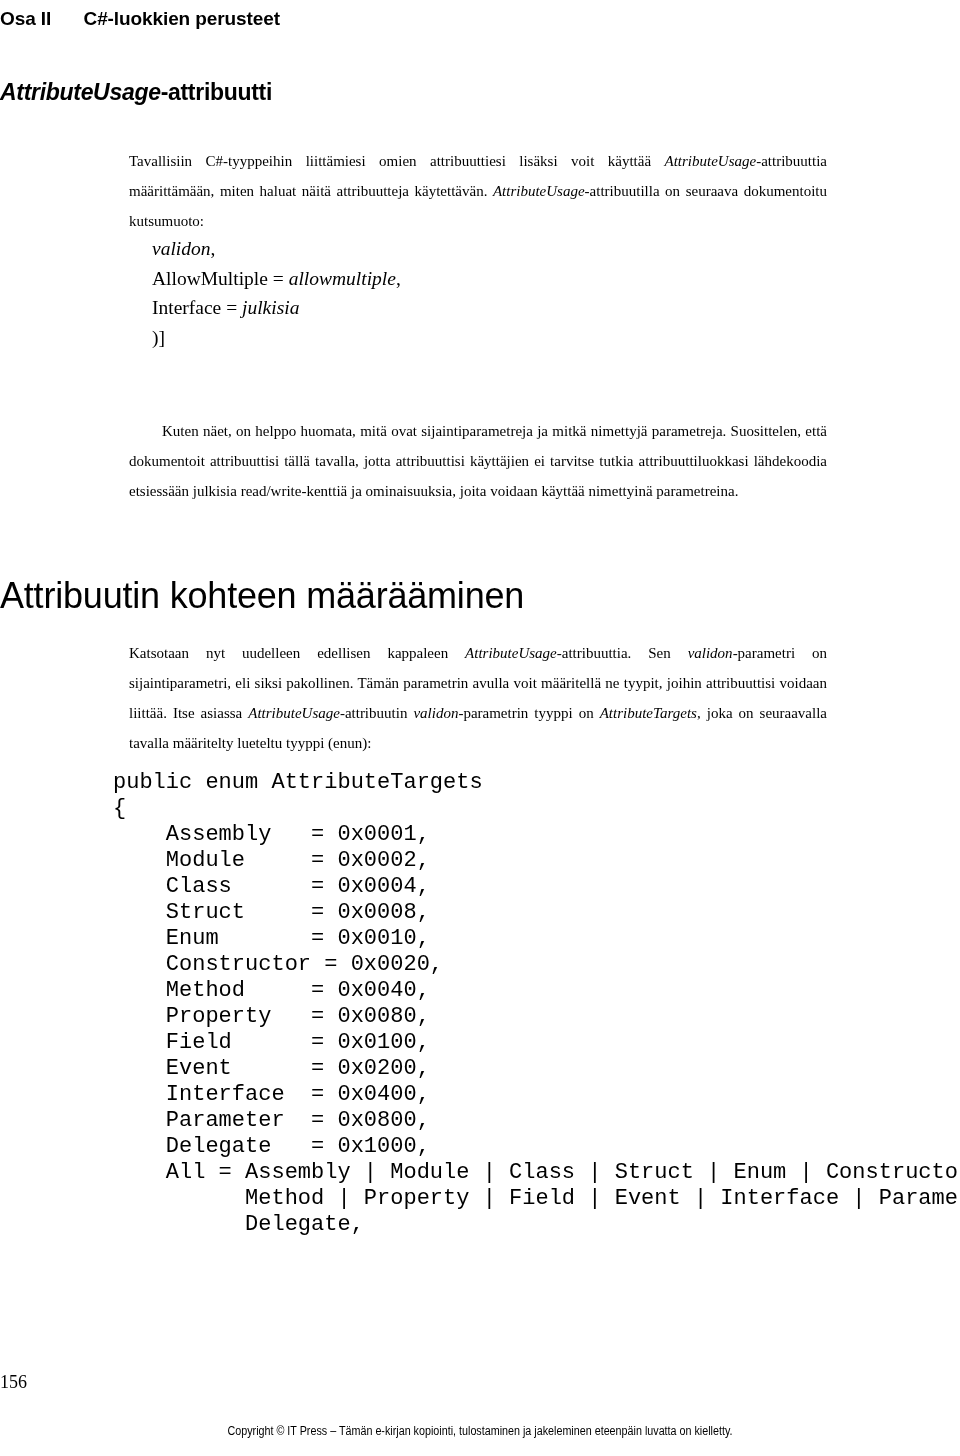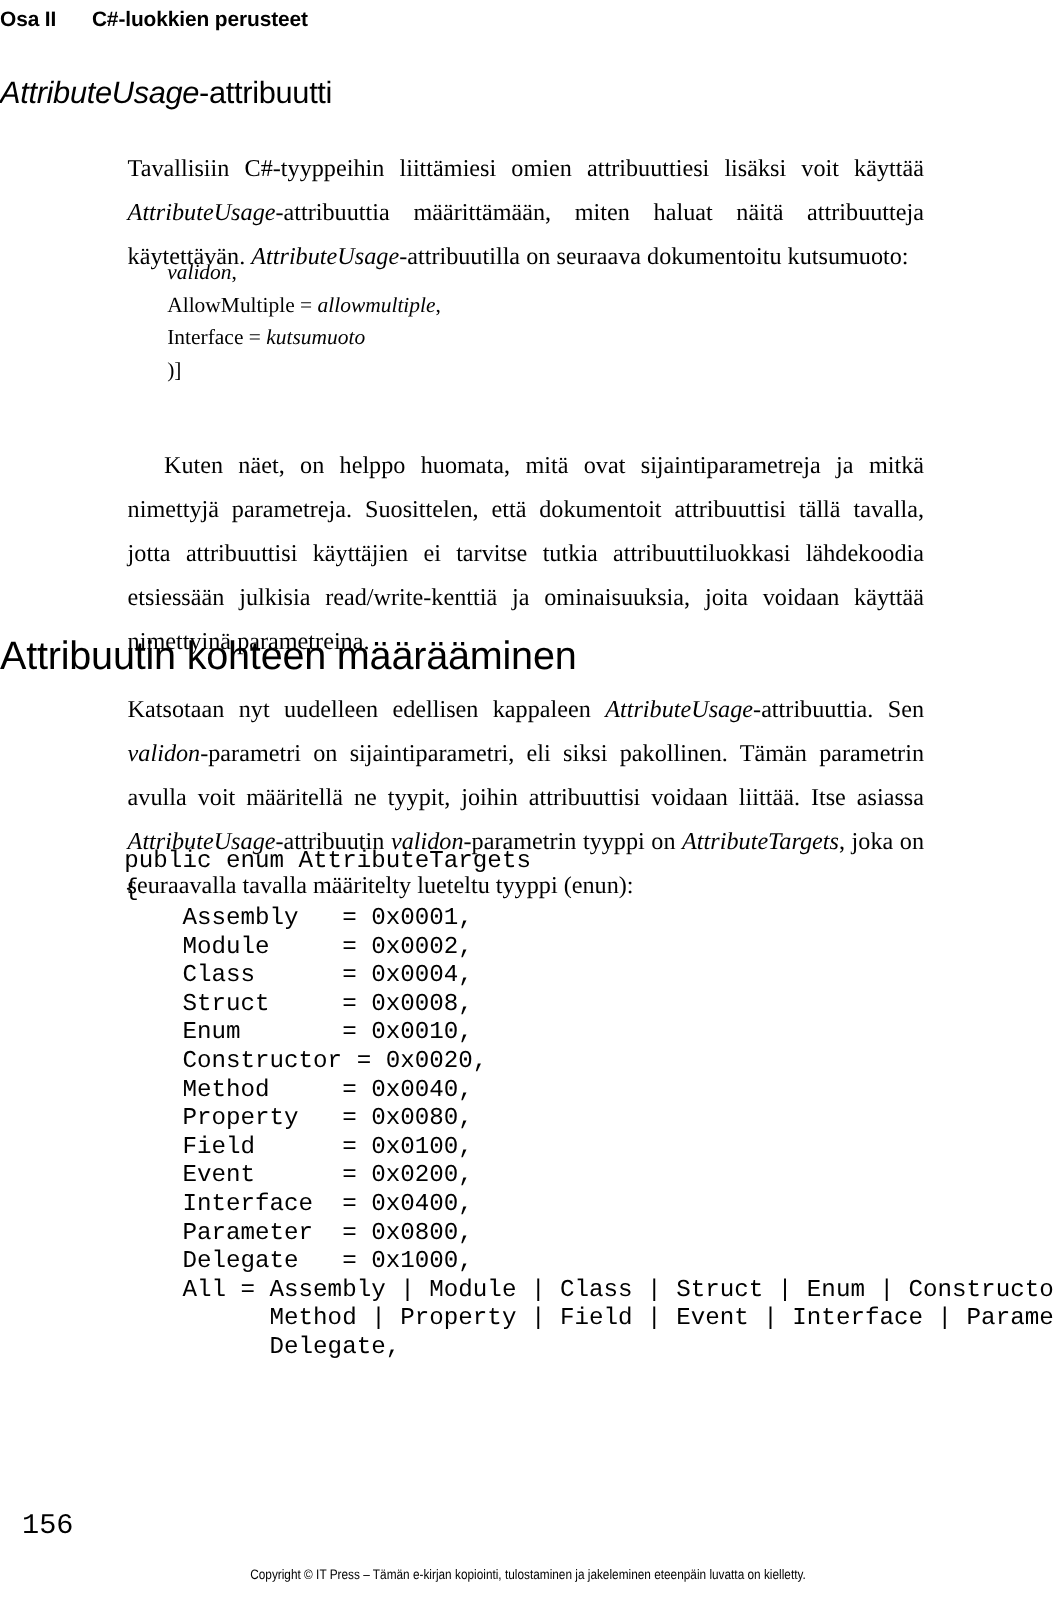--- a/index.html
+++ b/index.html
@@ -40,42 +40,42 @@
   }
   .running-head .rh-sep {
     display: inline-block;
     width: 22px;
   }
 
   
   .page-title {
     position: absolute;
     left: 0px;
-    top: 50px;
+    top: 64px;
     font-family: "Liberation Sans", sans-serif;
-    font-size: 28px;
-    font-weight: normal;
+    font-size: 23px;
+    font-weight: bold;
     letter-spacing: -0.3px;
     white-space: nowrap;
   }
   .page-title .ital {
     font-style: italic;
   }
 
   
   .col {
     position: absolute;
     left: 113px;
     width: 730px;
   }
 
   p.body {
-    margin: 3px;
-    font-size: 22px;
-    line-height: 40px;
+    margin: 16px;
+    font-size: 15px;
+    line-height: 30px;
     text-align: justify;
     text-justify: inter-word;
     hyphens: none;
   }
   p.body .ital { font-style: italic; }
 
   
   .sig-block {
     margin: 0;
     padding-left: 39px;
@@ -104,23 +104,22 @@
     line-height: 26px;
     white-space: pre;
     letter-spacing: 0px;
   }
 
   
   .folio {
     position: absolute;
     left: 0px;
     top: 1372px;
-    font-family: Liberation Mono, monospace;
-    font-size: 26px;
-    margin-left: 20px;
+    font-family: Liberation Serif, serif;
+    font-size: 18px;
   }
   .copyright {
     position: absolute;
     left: 0px;
     top: 1424px;
     width: 960px;
     text-align: center;
     font-family: "Liberation Sans", sans-serif;
     font-size: 12.5px;
     transform: scaleX(0.86);
@@ -142,21 +141,21 @@
   <h1 class="page-title"><span class="ital">AttributeUsage</span><span>-attribuutti</span></h1>
 
   <div class="col" style="top:130px;">
     <p class="body"><span>Tavallisiin C#-tyyppeihin liittämiesi omien attribuuttiesi lisäksi voit käyttää </span><span class="ital">AttributeUsage</span><span>-attribuuttia määrittämään, miten haluat näitä attribuutteja käytettävän.  </span><span class="ital">AttributeUsage</span><span>-attribuutilla on seuraava dokumentoitu kutsumuoto:</span></p>
   </div>
 
   <div class="col" style="top:234px;">
     <div class="sig-block">
       <div class="line"><span class="ital">validon</span><span>,</span></div>
       <div class="line"><span>AllowMultiple = </span><span class="ital">allowmultiple</span><span>,</span></div>
-      <div class="line"><span>Interface = </span><span class="ital">kutsumuoto</span></div>
+      <div class="line"><span>Interface = </span><span class="ital">julkisia</span></div>
       <div class="line">)]</div>
     </div>
   </div>
 
   <div class="col" style="top:400px;">
     <p class="body" style="text-indent:33px;">Kuten näet, on helppo huomata, mitä ovat sijaintiparametreja ja mitkä nimettyjä parametreja. Suosittelen, että dokumentoit attribuuttisi tällä tavalla, jotta attribuuttisi käyttäjien ei tarvitse tutkia attribuuttiluokkasi lähdekoodia etsiessään julkisia read/write-kenttiä ja ominaisuuksia, joita voidaan käyttää nimettyinä parametreina.</p>
   </div>
 
   <h2 class="section-heading" style="top:545px;">Attribuutin kohteen määrääminen</h2>
 

